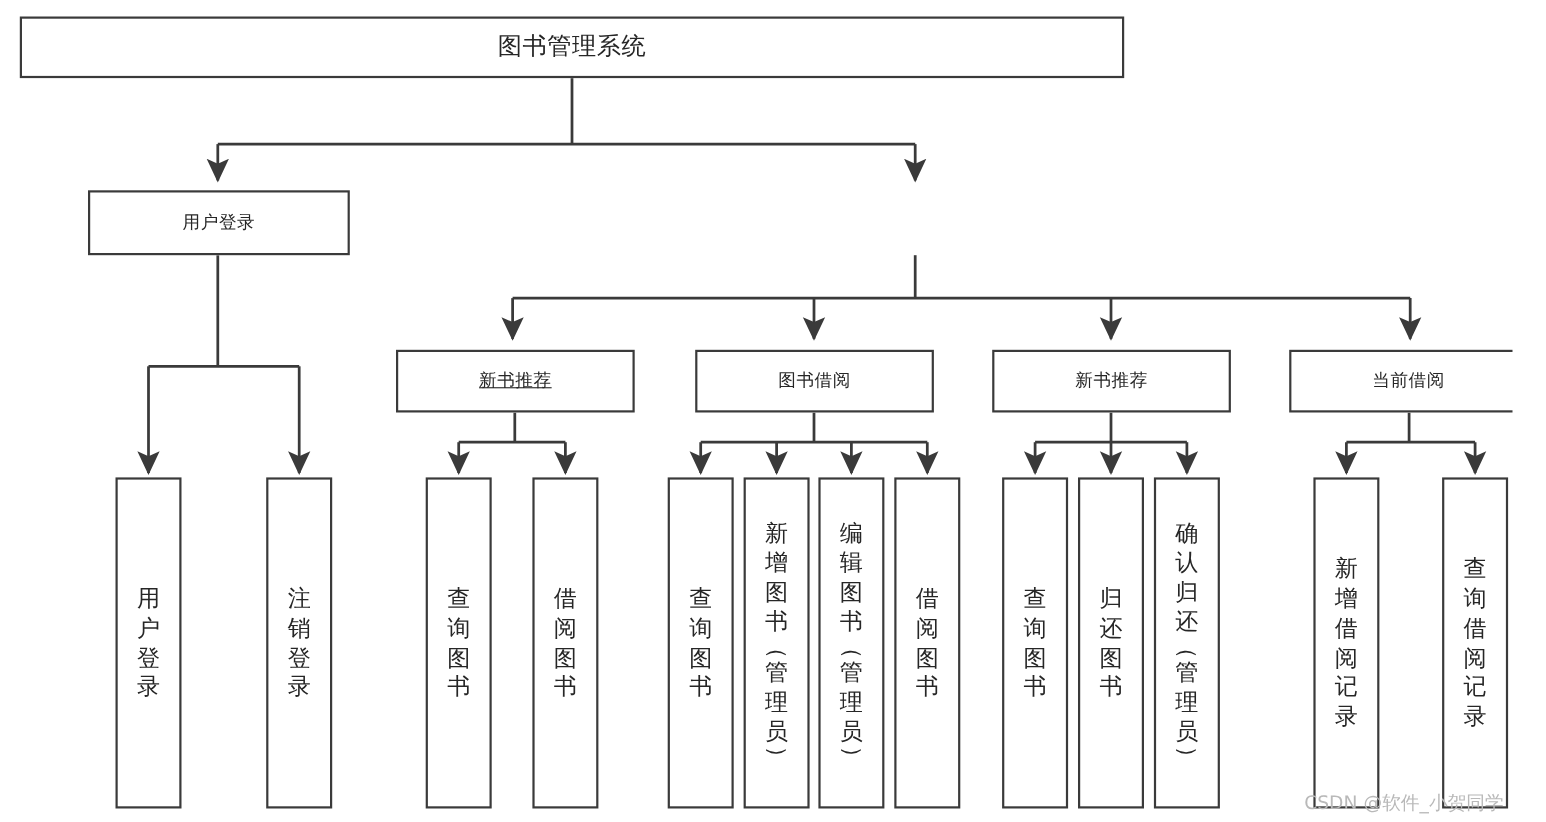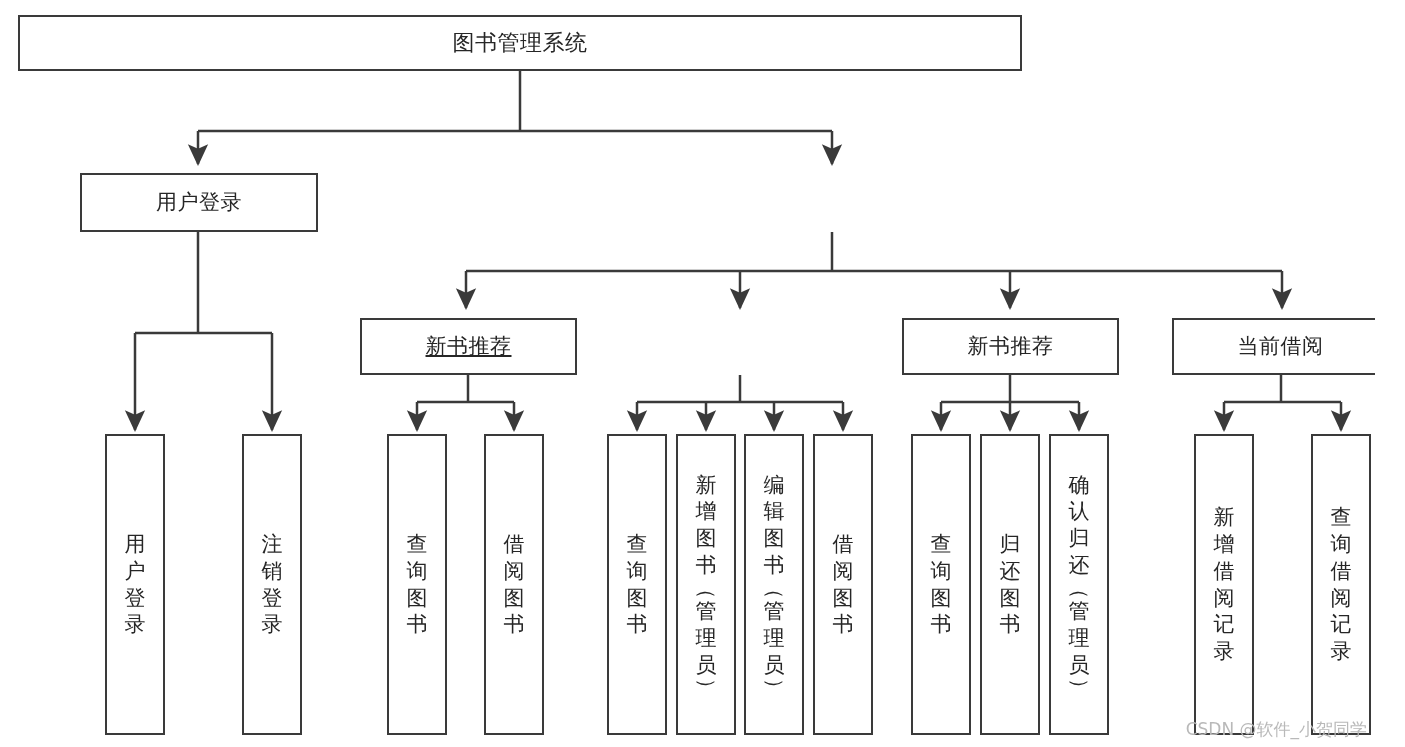--- a/index.html
+++ b/index.html
@@ -36,21 +36,21 @@
     color: #262626;
   }
   .node .lbl {
     display: block;
     text-align: center;
     line-height: 1.05;
     white-space: nowrap;
   }
   
   .node.h .lbl {
-    font-size: 21px;
+    font-size: 16px;
     letter-spacing: 0.5px;
   }
   .node.root .lbl {
     font-size: 22px;
   }
   
   .node.v {
     align-items: center;
     justify-content: center;
   }
@@ -134,20 +134,23 @@
 
   <div class="node h" style="left:80px; top:173px; width:238px; height:59px;">
     <span class="lbl">用户登录</span>
   </div>
 
 
   <div class="node h" style="left:360px; top:318px; width:217px; height:57px;text-decoration:underline;">
     <span class="lbl">新书推荐</span>
   </div>
 
+  <div class="node h" style="left:632px; top:318px; width:217px; height:57px;">
+    <span class="lbl">图书借阅</span>
+  </div>
 
   <div class="node h" style="left:902px; top:318px; width:217px; height:57px;">
     <span class="lbl">新书推荐</span>
   </div>
 
   <div class="node h" style="left:1172px; top:318px; width:217px; height:57px;">
     <span class="lbl">当前借阅</span>
   </div>
 
   <div class="node v" style="left:105px; top:434px; width:60px; height:301px;">

